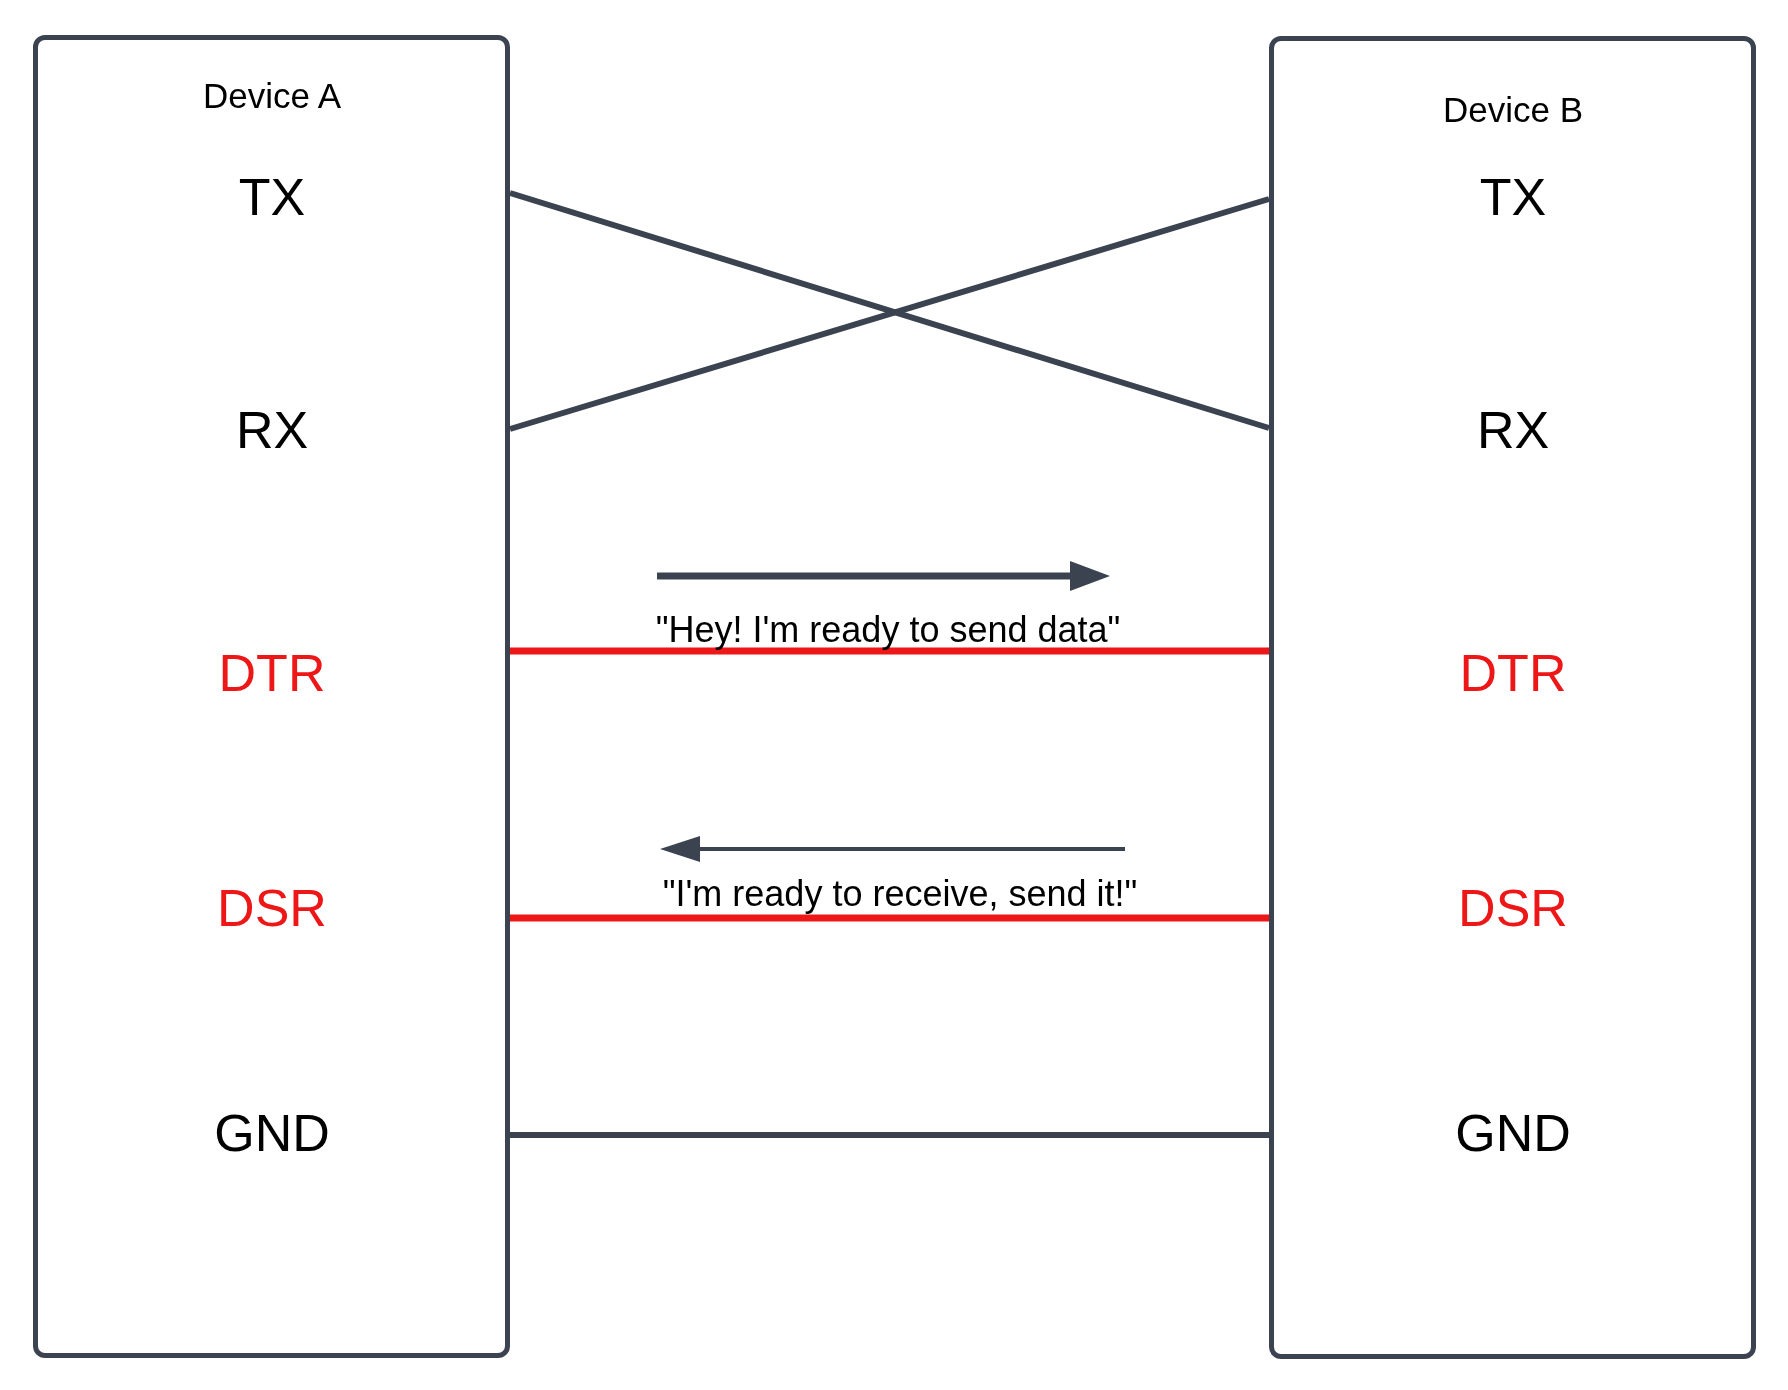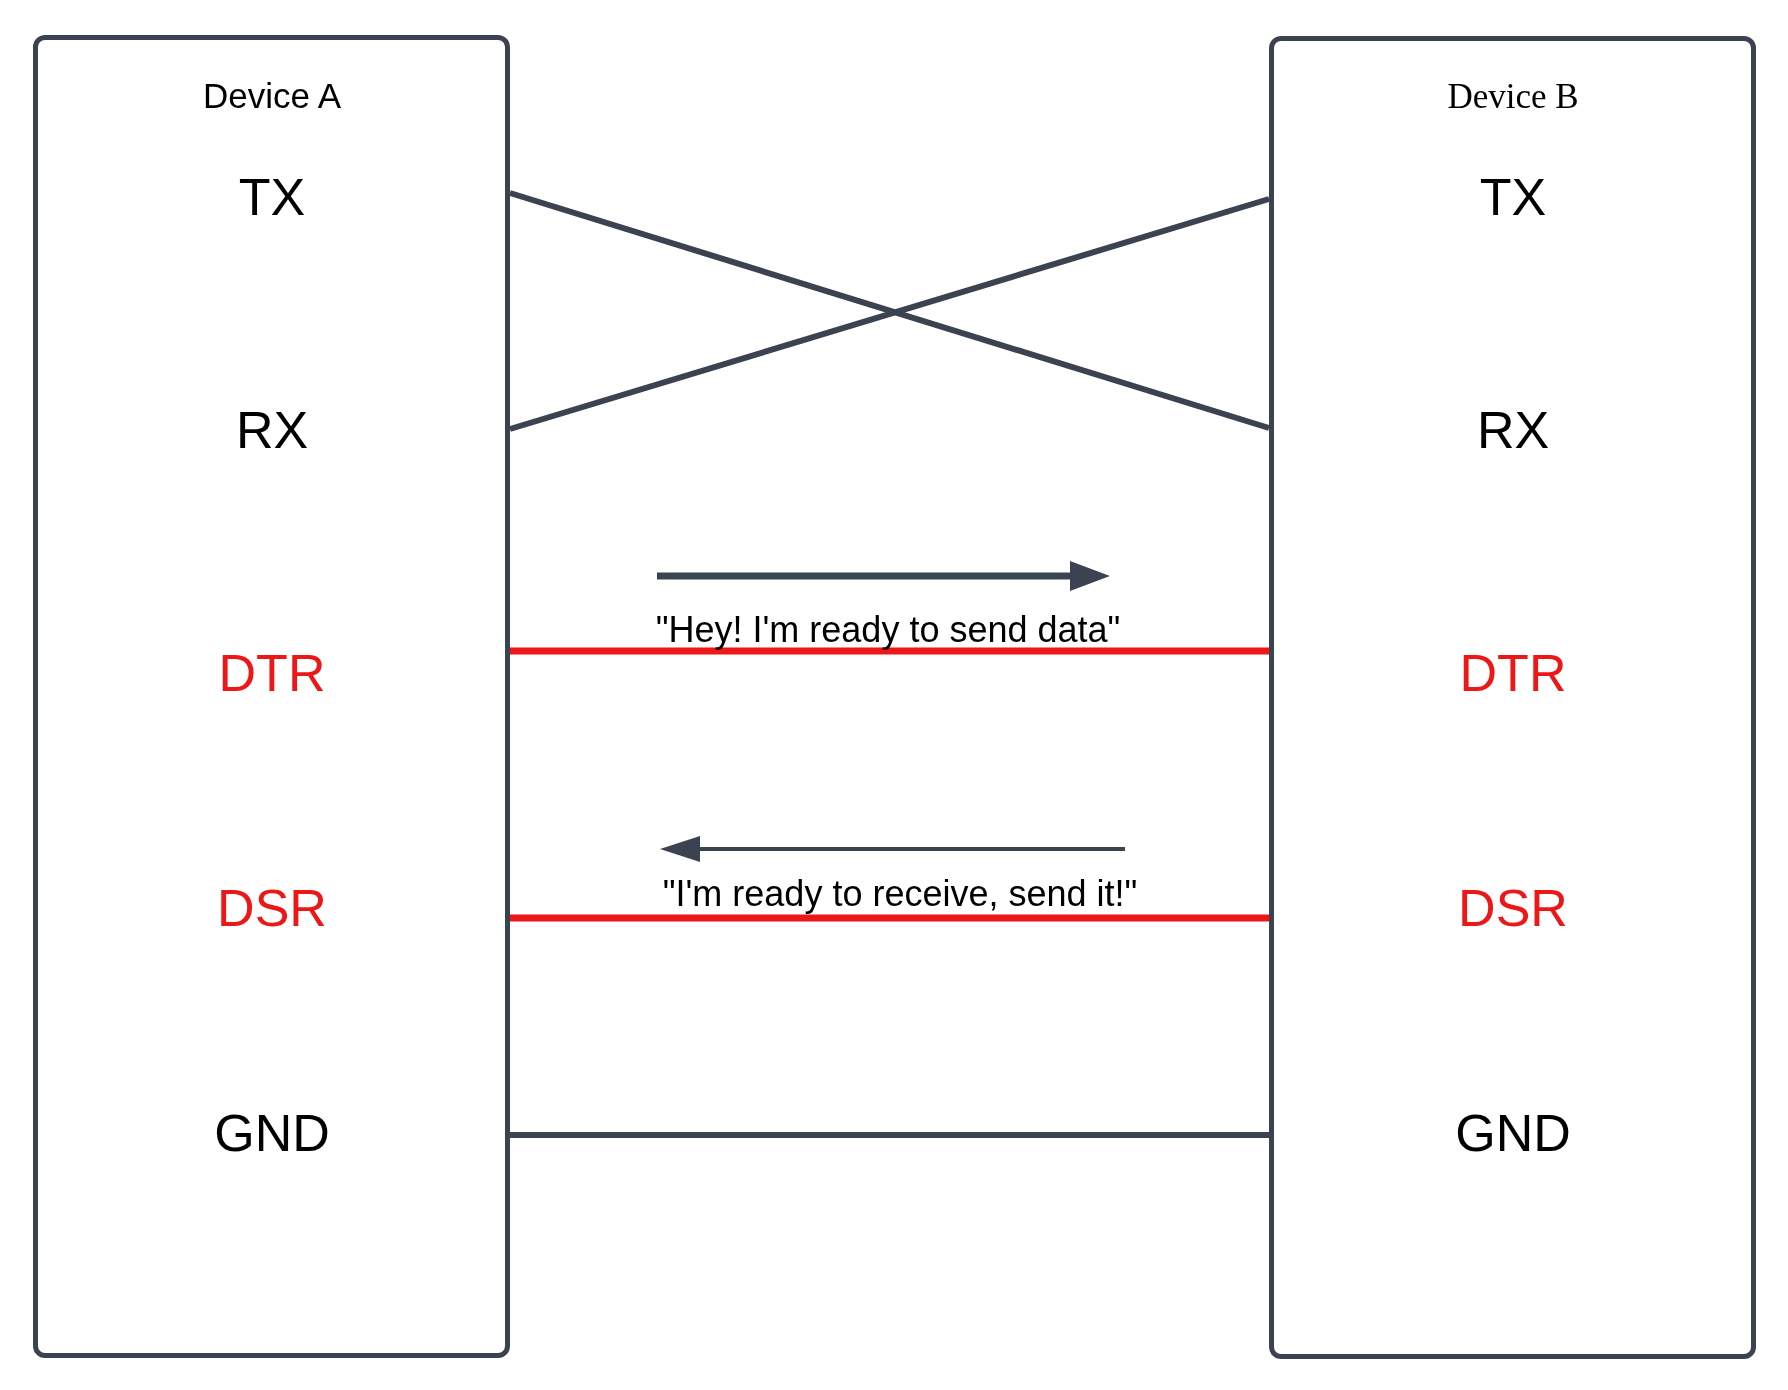--- a/index.html
+++ b/index.html
@@ -59,21 +59,21 @@
 </style>
 </head>
 <body>
 
 <div class="stage">
 
   <div class="device-box a"></div>
   <div class="device-box b"></div>
 
   <div class="device-title" style="left:272px; top:96px;">Device A</div>
-  <div class="device-title" style="left:1513px; top:97px;font-family:Liberation Serif, serif;">Device B</div>
+  <div class="device-title" style="left:1513px; top:110px;">Device B</div>
 
   <div class="pin" style="left: 272px; top: 197px; color: rgb(0, 0, 0);">TX</div>
   <div class="pin" style="left: 272px; top: 430px; color: rgb(0, 0, 0);">RX</div>
   <div class="pin" style="left: 272px; top: 673px; color: rgb(238, 23, 23);">DTR</div>
   <div class="pin" style="left: 272px; top: 908px; color: rgb(238, 23, 23);">DSR</div>
   <div class="pin" style="left: 272px; top: 1133px; color: rgb(0, 0, 0);">GND</div>
 
   <div class="pin" style="left: 1513px; top: 197px; color: rgb(0, 0, 0);">TX</div>
   <div class="pin" style="left: 1513px; top: 430px; color: rgb(0, 0, 0);">RX</div>
   <div class="pin" style="left: 1513px; top: 673px; color: rgb(238, 23, 23);">DTR</div>

